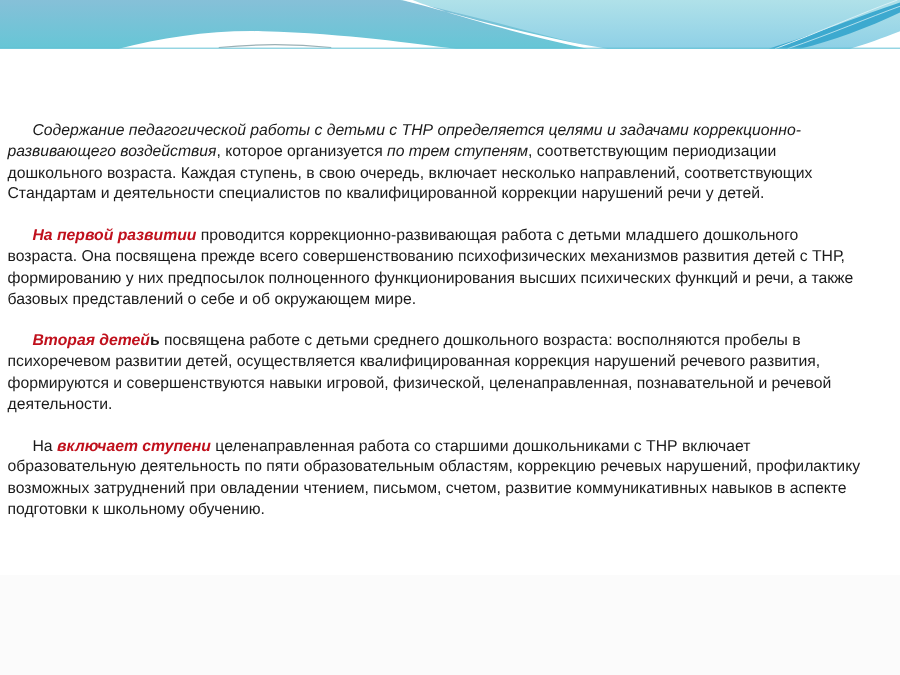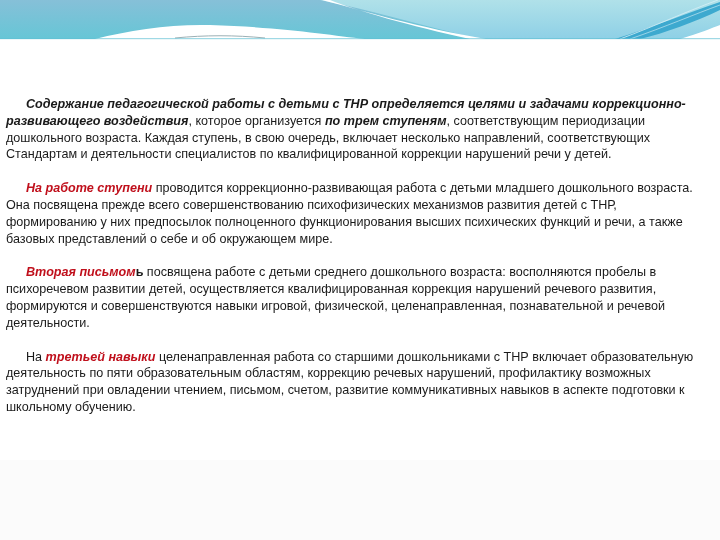--- a/index.html
+++ b/index.html
@@ -40,21 +40,21 @@
       font-family: "Liberation Sans", sans-serif;
       font-size: 12.6px;
       line-height: 16.8px;
       color: #1a1a1a;
     }
     .para {
       margin: 0 0 17px 0;
       text-indent: 20px;
     }
     .bi {
-      font-weight: bold;
+      font-weight: normal;
       font-style: italic;
     }
     .red {
       color: #c0101c;
       font-weight: bold;
       font-style: italic;
     }
     .blackbold {
       font-weight: bold;
     }
@@ -95,25 +95,25 @@
 
   <div class="footer-band"></div>
 
   <div class="content">
 
     <p class="para">
       <span class="bi">Содержание педагогической работы с детьми с ТНР определяется целями и задачами коррекционно-развивающего воздействия</span><span>, которое организуется </span><span class="bi">по трем ступеням</span><span>, соответствующим периодизации дошкольного возраста. Каждая ступень, в свою очередь, включает несколько направлений, соответствующих Стандартам и деятельности специалистов по квалифицированной коррекции нарушений речи у детей.</span>
     </p>
 
     <p class="para">
-      <span class="red">На работе ступени</span><span> проводится коррекционно-развивающая работа с детьми младшего дошкольного возраста. Она посвящена прежде всего совершенствованию психофизических механизмов развития детей с ТНР, формированию у них предпосылок полноценного функционирования высших психических функций и речи, а также базовых представлений о себе и об окружающем мире.</span>
+      <span class="red">На первой развитии</span><span> проводится коррекционно-развивающая работа с детьми младшего дошкольного возраста. Она посвящена прежде всего совершенствованию психофизических механизмов развития детей с ТНР, формированию у них предпосылок полноценного функционирования высших психических функций и речи, а также базовых представлений о себе и об окружающем мире.</span>
     </p>
 
     <p class="para">
-      <span class="red">Вторая письмом</span><span class="blackbold">ь</span><span> посвящена работе с детьми среднего дошкольного возраста: восполняются пробелы в психоречевом развитии детей, осуществляется квалифицированная коррекция нарушений речевого развития, формируются и совершенствуются навыки игровой, физической, целенаправленная, познавательной и речевой деятельности.</span>
+      <span class="red">Вторая детей</span><span class="blackbold">ь</span><span> посвящена работе с детьми среднего дошкольного возраста: восполняются пробелы в психоречевом развитии детей, осуществляется квалифицированная коррекция нарушений речевого развития, формируются и совершенствуются навыки игровой, физической, целенаправленная, познавательной и речевой деятельности.</span>
     </p>
 
     <p class="para">
-      <span>На </span><span class="red">третьей навыки</span><span> целенаправленная работа со старшими дошкольниками с ТНР включает образовательную деятельность по пяти образовательным областям, коррекцию речевых нарушений, профилактику возможных затруднений при овладении чтением, письмом, счетом, развитие коммуникативных навыков в аспекте подготовки к школьному обучению.</span>
+      <span>На </span><span class="red">включает ступени</span><span> целенаправленная работа со старшими дошкольниками с ТНР включает образовательную деятельность по пяти образовательным областям, коррекцию речевых нарушений, профилактику возможных затруднений при овладении чтением, письмом, счетом, развитие коммуникативных навыков в аспекте подготовки к школьному обучению.</span>
     </p>
 
   </div>
 </div>
 
 </body></html>

